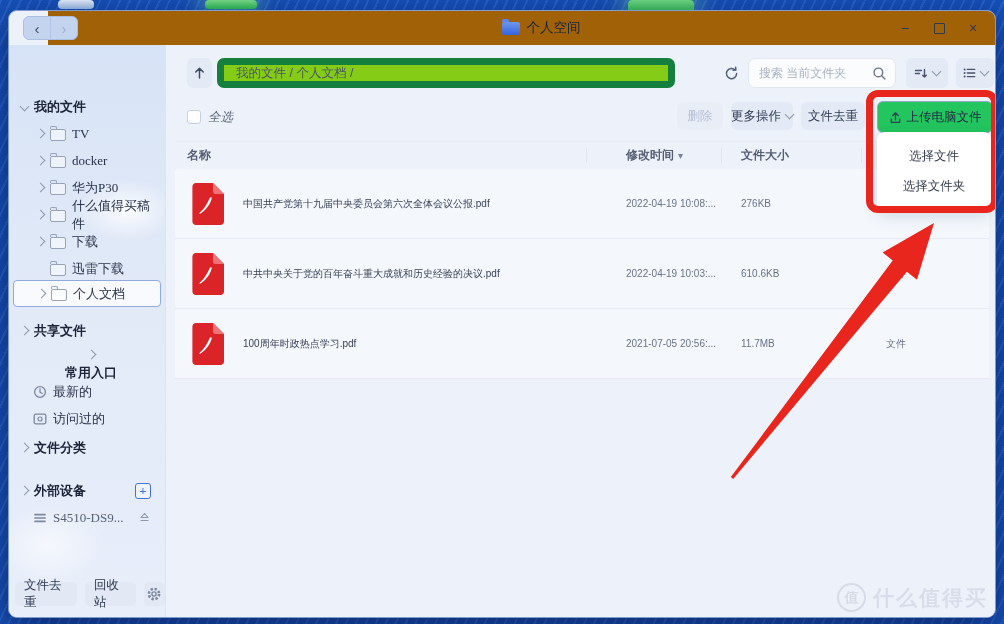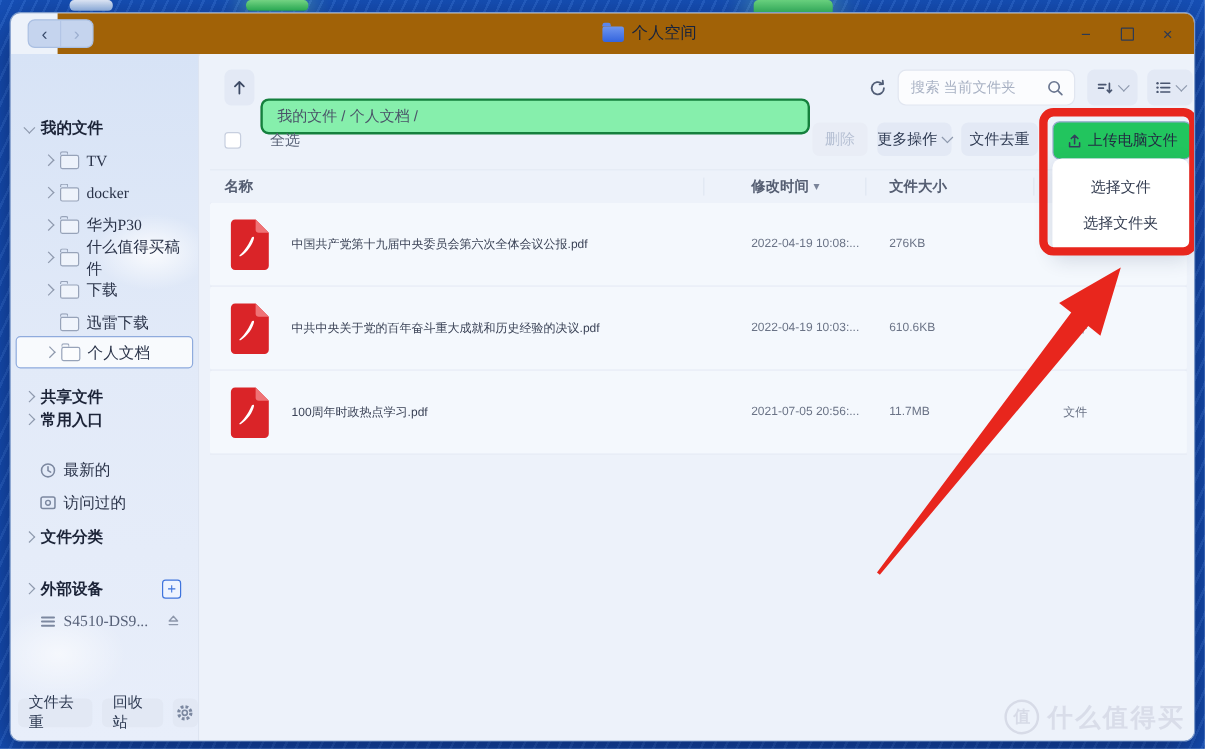--- a/index.html
+++ b/index.html
@@ -53,32 +53,32 @@
     font-size:13px;line-height:14px;text-align:center;background:#eef4ff;box-sizing:border-box;}
   .ejectbtn{position:absolute;right:10px;display:flex;}
   .sfooter{position:absolute;left:6px;bottom:11px;display:flex;gap:8px;align-items:center;}
   .fbtn{background:#e2e8f4;border-radius:5px;height:24px;padding:0 9px;display:flex;align-items:center;font-size:12.5px;color:#2e3a52;}
   .fbtn.icononly{width:24px;padding:0;justify-content:center;}
 
   
   .content-bg{position:absolute;left:157px;top:34px;right:0;bottom:0;background:#edf2fa;}
   .tbtn{position:absolute;background:#e3e9f5;border-radius:6px;display:flex;align-items:center;justify-content:center;gap:5px;font-size:12.5px;color:#2e3a52;}
   .upbtn{left:178px;top:47px;width:25px;height:30px;}
-  .breadcrumb{position:absolute;left:208px;top:47px;width:458px;height:30px;background:#86efac;border:2px solid #15803d;
-    border-radius:7px;display:flex;align-items:center;padding:0 12px;font-size:12.5px;color:#4a5468;box-sizing:border-box;margin-top:24px;}
+  .breadcrumb{position:absolute;left:208px;top:47px;width:458px;height:30px;background:#84cc16;border:7px solid #15803d;
+    border-radius:7px;display:flex;align-items:center;padding:0 12px;font-size:12.5px;color:#4a5468;box-sizing:border-box;}
   .refreshbtn{position:absolute;left:707px;top:47px;width:30px;height:30px;display:flex;align-items:center;justify-content:center;}
   .searchbox{position:absolute;left:739px;top:47px;width:148px;height:30px;background:#fbfcfe;border:1px solid #e1e6f0;
     border-radius:7px;display:flex;align-items:center;box-sizing:border-box;padding:0 8px;gap:4px;}
   .searchbox input{flex:1;min-width:0;border:none;outline:none;background:transparent;font-size:12px;color:#333;
     font-family:"Liberation Sans","DejaVu Sans",sans-serif;}
   .searchbox input::placeholder{color:#a9b2c4;}
   .sortbtn{left:897px;top:47px;width:42px;height:30px;}
   .viewbtn{left:947px;top:47px;width:38px;height:30px;}
 
-  .selectall{position:absolute;left:178px;top:96px;height:20px;display:flex;align-items:center;gap:24px;font-size:12.5px;color:#5a6478;}
+  .selectall{position:absolute;left:178px;top:96px;height:20px;display:flex;align-items:center;gap:7px;font-size:12.5px;color:#5a6478;font-style:italic;}
   .checkbox{width:14px;height:14px;background:#fff;border:1px solid #c7cfdf;border-radius:3px;box-sizing:border-box;}
   .delbtn{left:668px;top:91px;width:46px;height:28px;color:#b7c1d4;background:#e9edf6;}
   .morebtn{left:722px;top:91px;width:62px;height:28px;}
   .newfolderbtn{left:792px;top:91px;width:64px;height:28px;}
   .uploadbtn{left:868px;top:90px;width:114px;height:30px;background:#22c55e;border:1px solid #96a9cd;color:#222c42;}
 
   
   .thead{position:absolute;left:166px;right:6px;top:130px;height:27px;border-top:1px solid #e4eaf4;border-bottom:1px solid #e4eaf4;}
   .thead .hcell{position:absolute;top:0;height:27px;display:flex;align-items:center;font-size:12px;color:#555e72;font-weight:bold;gap:4px;}
   .hsep{position:absolute;top:6px;width:1px;height:15px;background:#dfe6f2;}
@@ -172,21 +172,21 @@
       <span class="chev r"></span>
       <span class="folder"></span>
       <span>个人文档</span>
     </div>
 
     <div class="sitem head" style="top:272px;">
       <span class="chev r"></span>
       <span>共享文件</span>
     </div>
 
-    <div class="sitem head" style="top:291px;">
+    <div class="sitem head" style="top:306px;flex-direction:column;">
       <span class="chev r"></span>
       <span>常用入口</span>
     </div>
     <div class="sitem child" style="top:333px;padding-left:20px;">
       <span class="sicon">
         <svg class="ic" width="14" height="14" viewBox="0 0 14 14">
             <circle cx="7" cy="7" r="5.4" fill="none" stroke="#7c88a0" stroke-width="1.3"></circle>
             <path d="M7 4v3.2l2.2 1.3" fill="none" stroke="#7c88a0" stroke-width="1.3" stroke-linecap="round"></path>
           </svg>
       </span>

